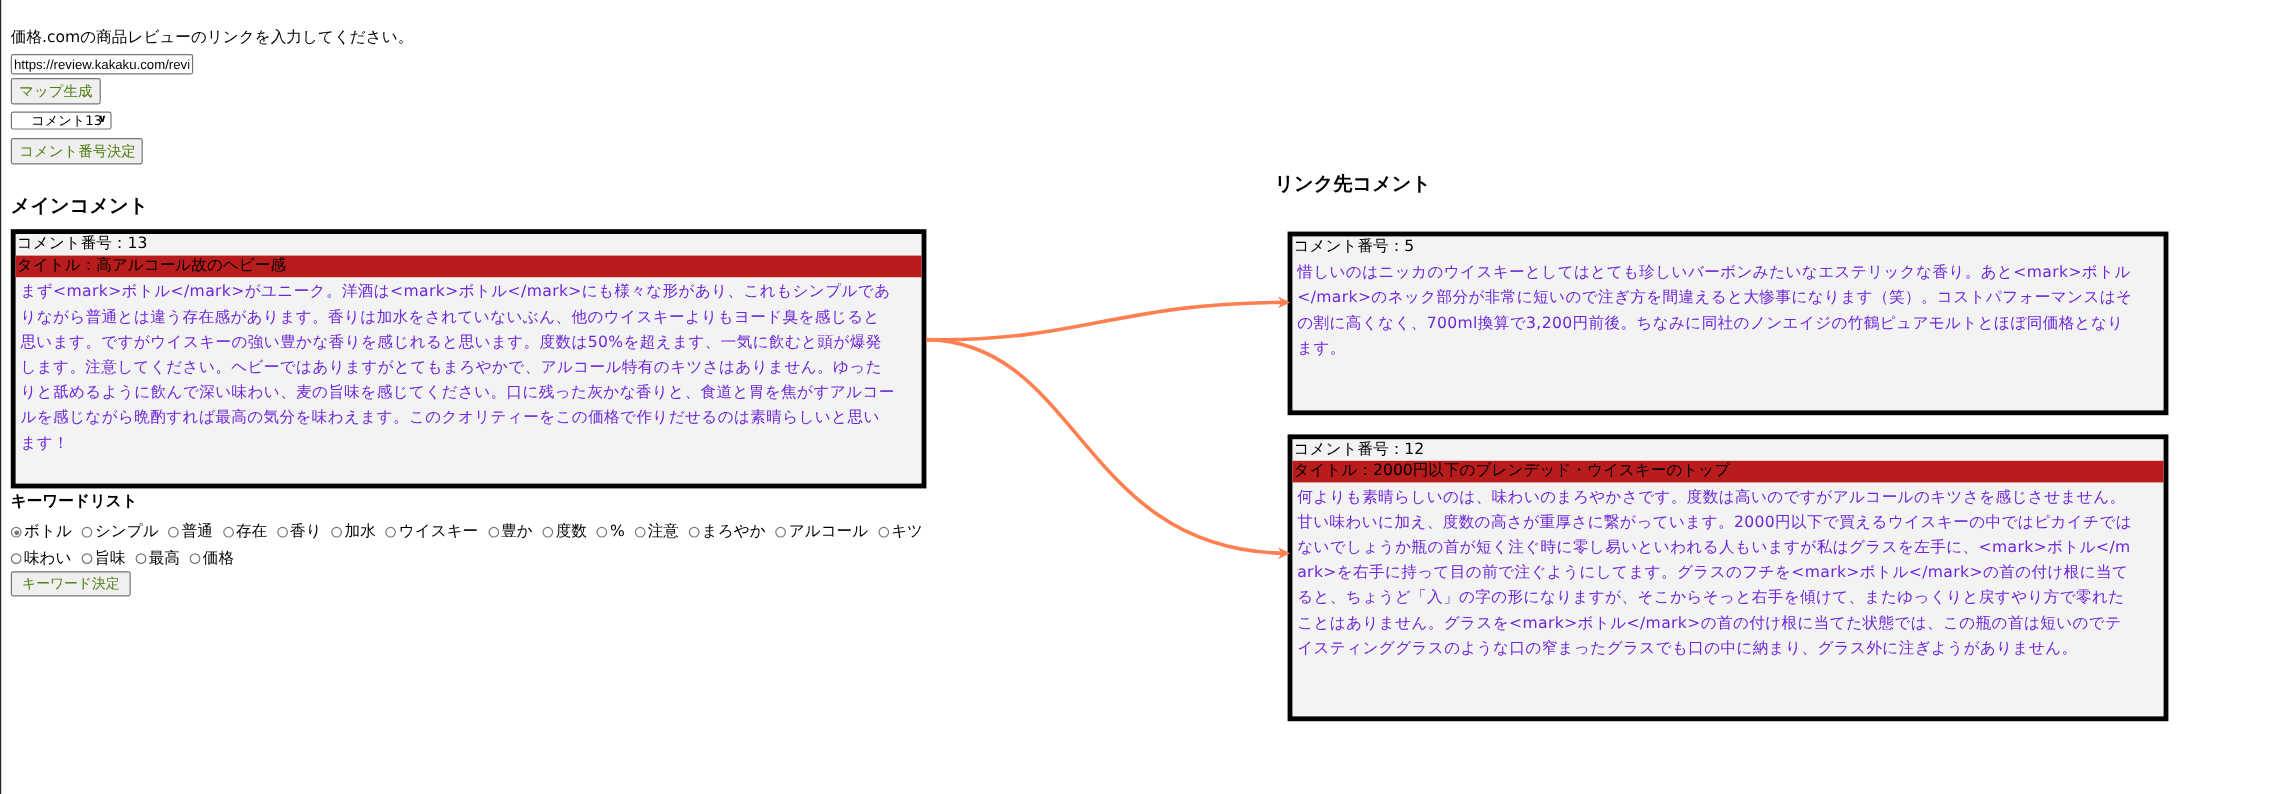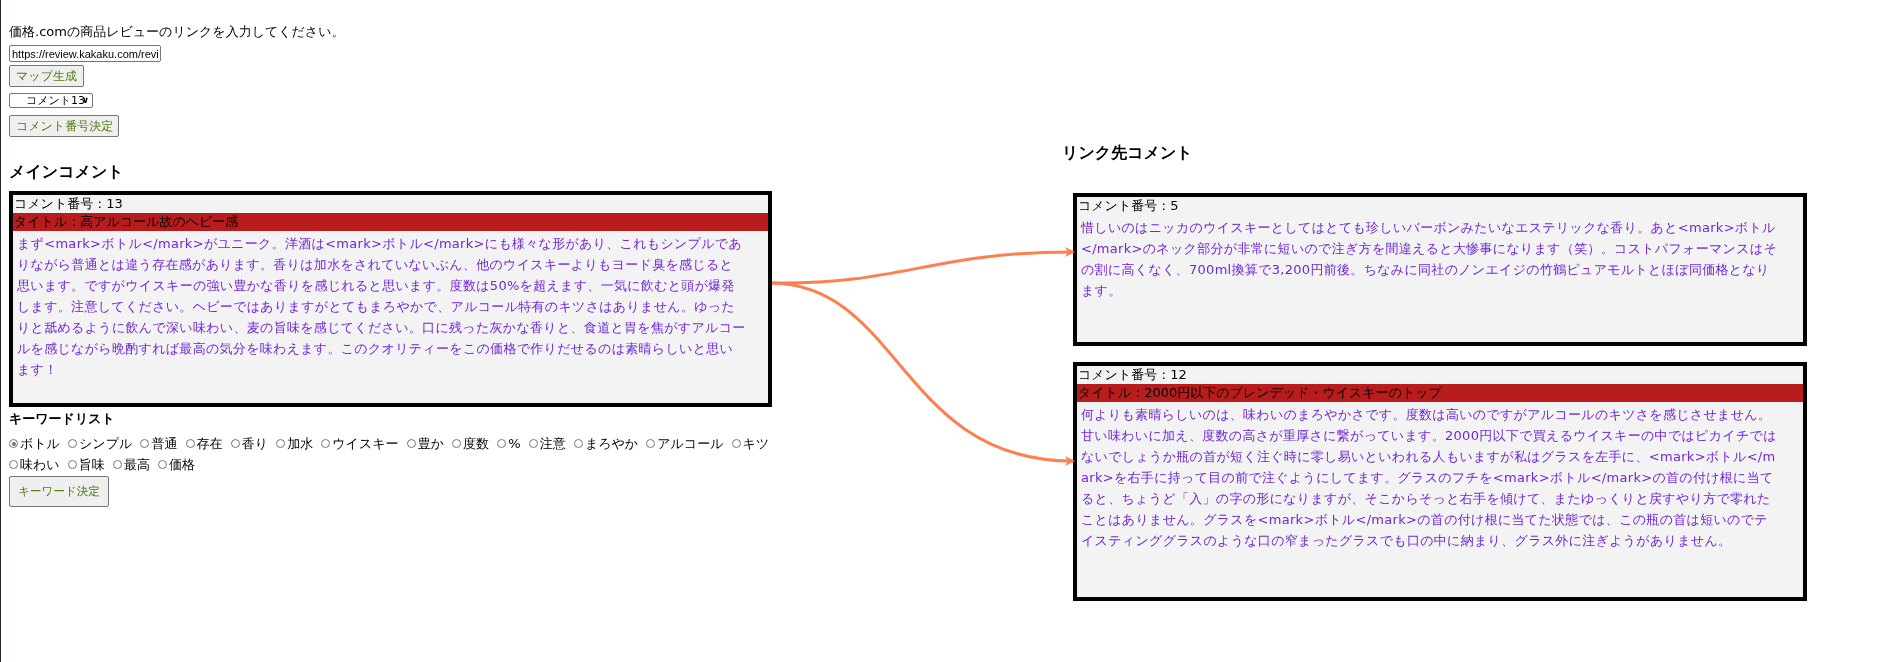--- a/index.html
+++ b/index.html
@@ -19,21 +19,21 @@
     font-family: "Liberation Sans", sans-serif; font-size: 11px; color: #000;
     background: #fff; overflow: hidden;
   }
   .btn {
     box-sizing: border-box; background: #efefef; border: 1px solid #767676;
     border-radius: 2px; font-family: "DejaVu Sans", sans-serif; font-size: 12px;
     padding: 0 6px; color: #4d7c0f; white-space: nowrap; cursor: pointer;
   }
   .map-btn { left: 8px; top: 49px; width: 75px; height: 22px; }
   .num-btn { left: 8px; top: 99px; width: 110px; height: 22px; }
-  .kw-btn { left: 8px; top: 460px; width: 100px; height: 31px; font-size: 11.5px; }
+  .kw-btn { left: 8px; top: 460px; width: 100px; height: 21px; font-size: 11.5px; }
   .select {
     left: 8px; top: 77px; width: 84px; height: 15px; box-sizing: border-box;
     border: 1px solid #767676; border-radius: 2px; background: #fff;
     font-size: 11px; line-height: 13px; padding-left: 16px; white-space: nowrap;
   }
   .select .chev { position: absolute; right: 3px; top: 0; font-size: 9px; font-weight: bold; }
   .heading { font-weight: bold; font-size: 16px; line-height: 20px; white-space: nowrap; }
   .main-heading { left: 8px; top: 146px; }
   .link-heading { left: 1061px; top: 127px; }
 

